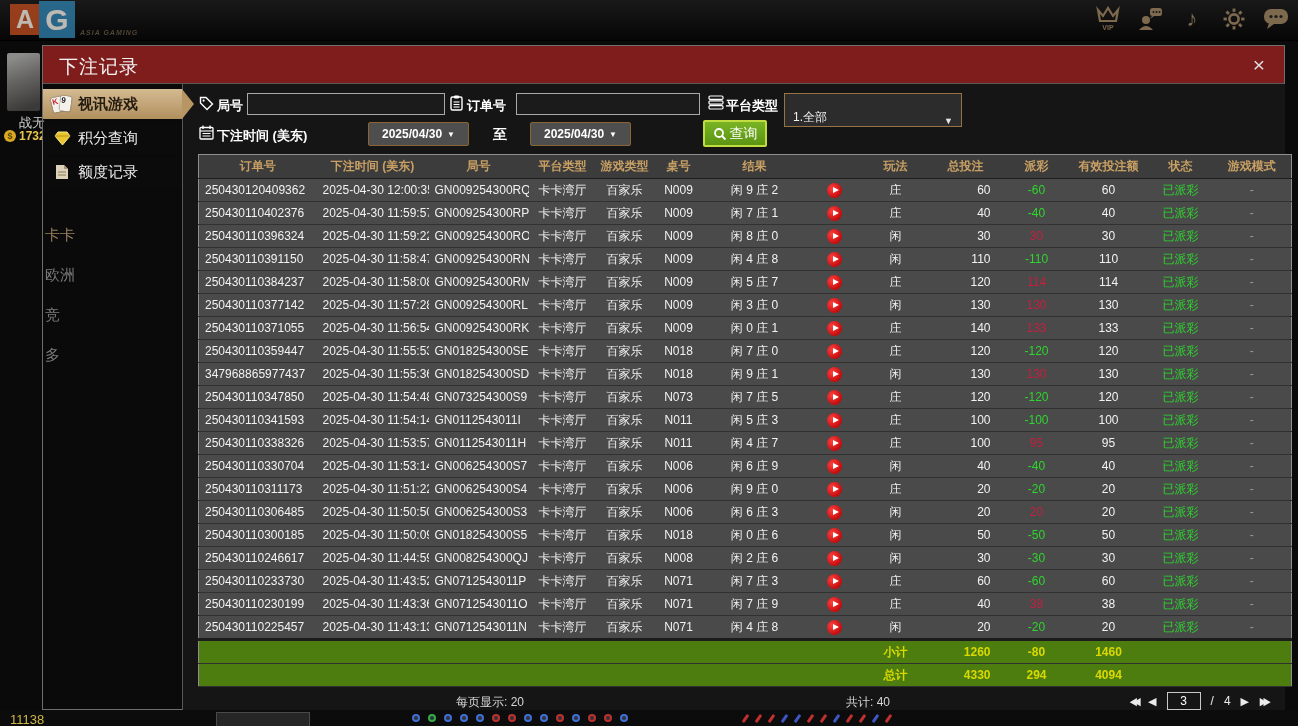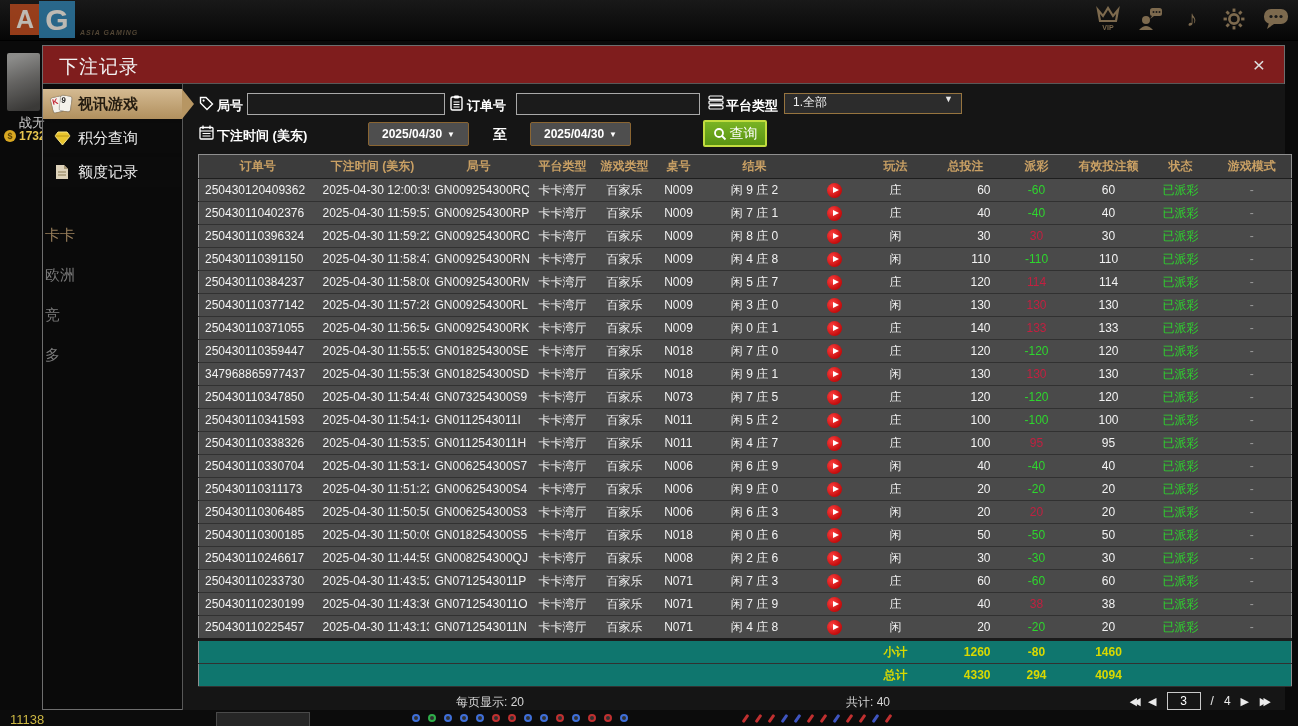--- a/index.html
+++ b/index.html
@@ -59,22 +59,22 @@
   .cards-icon{position:relative;width:22px;height:18px;}
   .mini-card{position:absolute;width:11px;height:15px;background:#f4f1ea;border-radius:2px;
     font-size:8px;font-weight:bold;text-align:left;padding-left:1px;line-height:9px;box-sizing:border-box;box-shadow:0 0 1px #000;}
   .mini-card.k{left:1px;top:2px;transform:rotate(-14deg);color:#c01f2f;}
   .mini-card.n9{left:9px;top:1px;transform:rotate(8deg);color:#222;}
   
   .flt-label{position:absolute;font-size:13px;font-weight:bold;color:#fff;white-space:nowrap;}
   .flt-icon{position:absolute;width:15px;height:15px;}
   .flt-input{position:absolute;height:20px;background:#1b1b1b;border:1px solid #a9a9a9;color:#ddd;
     font-size:12px;padding:0 5px;box-sizing:content-box;}
-  .plat-select{position:absolute;left:741px;top:47px;width:178px;height:21px;background:#2c2c2c;
-    border:1px solid #96743f;display:flex;align-items:flex-start;cursor:pointer;box-sizing:border-box;}
+  .plat-select{position:absolute;left:741px;top:47px;width:178px;height:34px;background:#2c2c2c;
+    border:1px solid #96743f;display:flex;align-items:flex-end;cursor:pointer;box-sizing:border-box;}
   .plat-value{flex:1;padding-left:8px;font-size:12px;color:#f0f0f0;}
   .plat-caret{padding-right:8px;font-size:9px;color:#e8e8e8;}
   .date-btn{position:absolute;top:76px;width:101px;height:24px;background:#4e4e4e;border:1px solid #8a6532;
     border-radius:2px;display:flex;align-items:center;justify-content:center;gap:5px;cursor:pointer;box-sizing:border-box;}
   .date-btn .date-text{font-size:12px;font-weight:bold;color:#fff;}
   .date-btn .caret{font-size:8px;color:#fff;}
   .to-label{position:absolute;left:450px;top:80px;font-size:14px;font-weight:bold;color:#fff;}
   .search-btn{position:absolute;left:660px;top:74px;width:64px;height:27px;background:linear-gradient(180deg,#79b324,#5a9413);
     border:2px solid #c2dd3f;border-radius:2px;color:#fff;font-size:14px;display:flex;align-items:center;justify-content:center;gap:3px;cursor:pointer;box-sizing:border-box;padding:0;}
   
@@ -86,21 +86,21 @@
   .c-left{text-align:left;padding-left:6px !important;}
   .c-center{text-align:center;}
   .c-num{text-align:right;padding-right:14px !important;}
   td.win{color:#c22040;}
   td.loss{color:#2ed52e;}
   td.status-cell{color:#2ed52e;}
   td.mode-cell{color:#9a9a9a;}
   .play-btn{display:inline-flex;width:15px;height:15px;border-radius:50%;
     background:radial-gradient(circle at 35% 35%,#ff4040,#c40c0c 70%);align-items:center;justify-content:center;cursor:pointer;vertical-align:middle;}
   .play-tri{width:0;height:0;border-left:6px solid #fff;border-top:3.5px solid transparent;border-bottom:3.5px solid transparent;margin-left:2px;}
-  tr.summary td{background:#0f766e;color:#d9d900;font-weight:bold;}
+  tr.summary td{background:#4d7c0f;color:#d9d900;font-weight:bold;}
   tr.summary-first td{border-top:3px solid #1c1c1c;}
   
   .tbl-footer{position:absolute;left:155px;top:646px;width:1088px;height:20px;color:#d6d6d6;font-size:12px;}
   .per-page{position:absolute;left:258px;top:2px;}
   .total-count{position:absolute;left:648px;top:2px;}
   .pager{position:absolute;right:18px;top:0;display:flex;align-items:center;gap:10px;}
   .pg-btn{background:transparent;border:0;color:#ececec;font-size:11px;cursor:pointer;padding:0;line-height:18px;}
   .pg-double{letter-spacing:-4px;display:inline-block;transform:scaleX(.85);}
   .page-box{width:32px;height:16px;border:1px solid #c9c9c9;background:#161616;color:#fff;
     text-align:center;line-height:16px;font-size:12px;cursor:text;}
@@ -553,21 +553,21 @@
     <td class="c-center status-cell">已派彩</td>
     <td class="c-center mode-cell">-</td>
   </tr>
         <tr>
     <td class="c-left">250430110341593</td>
     <td class="c-left">2025-04-30 11:54:14</td>
     <td class="c-left">GN0112543011I</td>
     <td class="c-center">卡卡湾厅</td>
     <td class="c-center">百家乐</td>
     <td class="c-center">N011</td>
-    <td class="c-center">闲 5 庄 2</td>
+    <td class="c-center">闲 5 庄 3</td>
     <td class="c-center">
       <span class="play-btn">
               <span class="play-tri"></span>
             </span>
     </td>
     <td class="c-center">庄</td>
     <td class="c-num">100</td>
     <td class="c-center loss">-100</td>
     <td class="c-center">100</td>
     <td class="c-center status-cell">已派彩</td>

